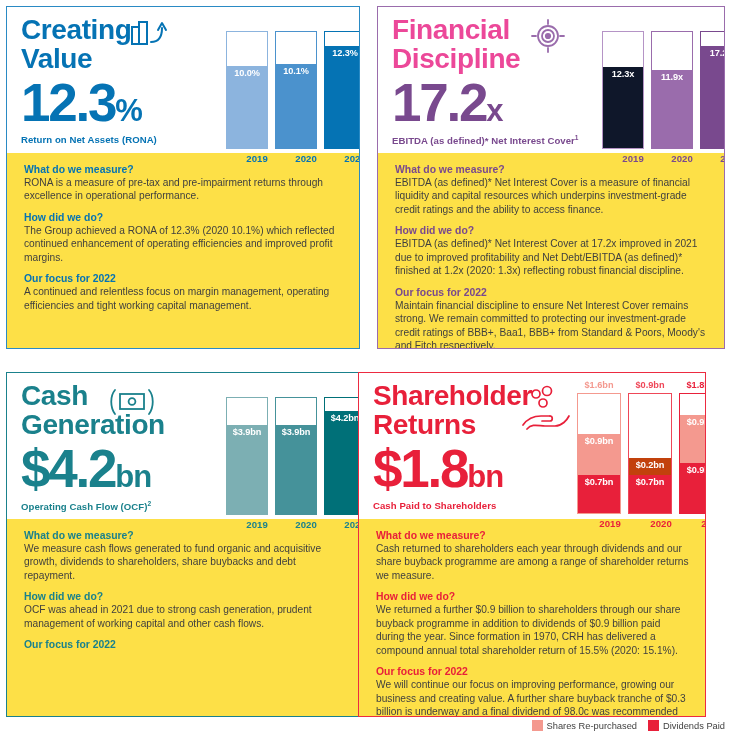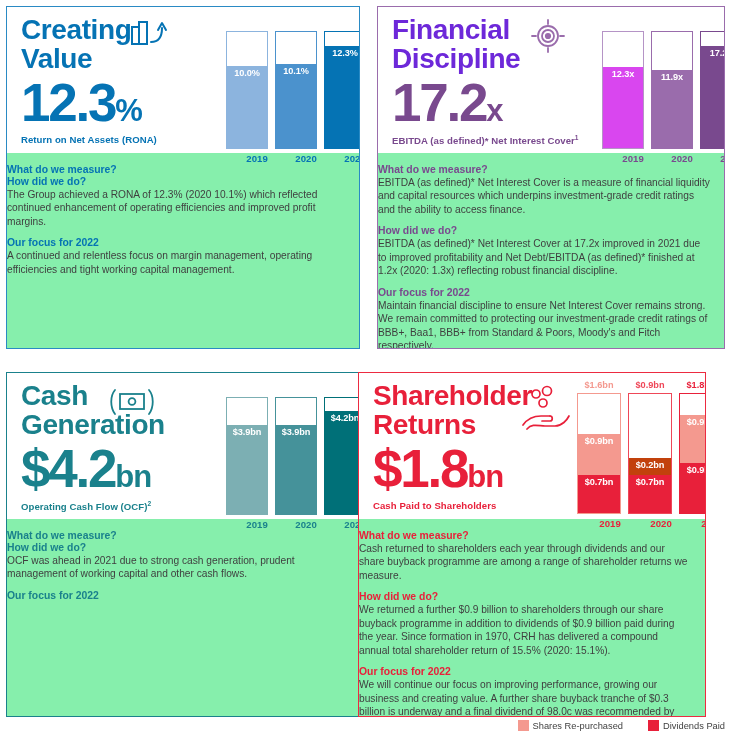--- a/index.html
+++ b/index.html
@@ -113,39 +113,39 @@
   }
   .yearlabel {
     font-size: 9.6px; font-weight: bold;
     text-align: right; margin-top: 4px;
     letter-spacing: 0.1px;
   }
 
   
   .pbody {
     flex: 1 1 auto;
-    background: #86efac;
-    padding: 11px 14px 8px 0;
+    background: #fde047;
+    padding: 11px 14px 8px 17px;
   }
   .qhead {
     font-size: 10.4px; font-weight: bold;
     margin-bottom: 1px;
   }
   .qtext {
     font-size: 10.2px; color: #3f3f3f; line-height: 1.32;
     margin-bottom: 9px;
   }
   .qtext:last-child { margin-bottom: 0; }
 
   
   .legend {
     position: absolute;
     left: 377px; top: 720px; width: 348px;
     display: flex; justify-content: flex-end; align-items: center;
-    gap: 25px;
+    gap: 11px;
     font-size: 9.3px; color: #3f3f3f;
   }
   .legitem { display: flex; align-items: center; gap: 4px; }
   .swatch { width: 11px; height: 11px; display: inline-block; }
 </style>
 </head>
 <body>
 
 <div class="sheet">
 
@@ -193,50 +193,51 @@
               <span class="seglabel">12.3%</span>
             </div>
           </div>
           <div class="yearlabel" style="color:#0573b4">2021</div>
         </div>
       </div>
     </div>
 
     <div class="pbody">
       <div class="qhead" style="color:#0573b4">What do we measure?</div>
+      <div class="qtext">RONA is a measure of pre-tax and pre-impairment returns through excellence in operational performance.</div>
       <div class="qhead" style="color:#0573b4">How did we do?</div>
       <div class="qtext">The Group achieved a RONA of 12.3% (2020 10.1%) which reflected continued enhancement of operating efficiencies and improved profit margins.</div>
       <div class="qhead" style="color:#0573b4">Our focus for 2022</div>
       <div class="qtext">A continued and relentless focus on margin management, operating efficiencies and tight working capital management.</div>
     </div>
   </div>
 
   <div class="panel p2">
     <div class="phead">
-      <div class="title" style="color:#6d28d9">Financial
+      <div class="title" style="color:#ec4899">Financial
 Discipline</div>
       <div class="bignum" style="color:#79498e"><span>17.2</span><span class="suffix">x</span></div>
       <div class="caption" style="color:#79498e"><span>EBITDA (as defined)* Net Interest Cover</span><sup>1</sup></div>
 
       <span class="headicon">
         <svg viewBox="0 0 44 34" width="44" height="34">
           <g fill="none" stroke="#9a6cac" stroke-width="1.8">
             <circle cx="22" cy="17" r="10"></circle>
             <circle cx="22" cy="17" r="6"></circle>
             <circle cx="22" cy="17" r="2.2" fill="#9a6cac"></circle>
             <path d="M22 1 L22 5 M22 29 L22 33 M6 17 L10 17 M34 17 L38 17" stroke-linecap="round"></path>
           </g>
         </svg>
       </span>
 
       <div class="chart">
         <div class="barcol">
           <div class="bartop-label" style="color:#b594c6"></div>
           <div class="barbox" style="border-color:#b594c6">
-            <div class="seg" style="height:70%;background:#d946ef">
+            <div class="seg" style="height:70%;background:#0f172a">
               <span class="seglabel">12.3x</span>
             </div>
           </div>
           <div class="yearlabel" style="color:#79498e">2019</div>
         </div>
         <div class="barcol">
           <div class="bartop-label" style="color:#9a6cac"></div>
           <div class="barbox" style="border-color:#9a6cac">
             <div class="seg" style="height:67%;background:#9a6cac">
               <span class="seglabel">11.9x</span>
@@ -310,20 +311,21 @@
               <span class="seglabel">$4.2bn</span>
             </div>
           </div>
           <div class="yearlabel" style="color:#1a818c">2021</div>
         </div>
       </div>
     </div>
 
     <div class="pbody">
       <div class="qhead" style="color:#1a818c">What do we measure?</div>
+      <div class="qtext">We measure cash flows generated to fund organic and acquisitive growth, dividends to shareholders, share buybacks and debt repayment.</div>
       <div class="qhead" style="color:#1a818c">How did we do?</div>
       <div class="qtext">OCF was ahead in 2021 due to strong cash generation, prudent management of working capital and other cash flows.</div>
       <div class="qhead" style="color:#1a818c">Our focus for 2022</div>
     </div>
   </div>
 
   <div class="panel p4">
     <div class="phead">
       <div class="title" style="color:#e8203a">Shareholder
 Returns</div>

